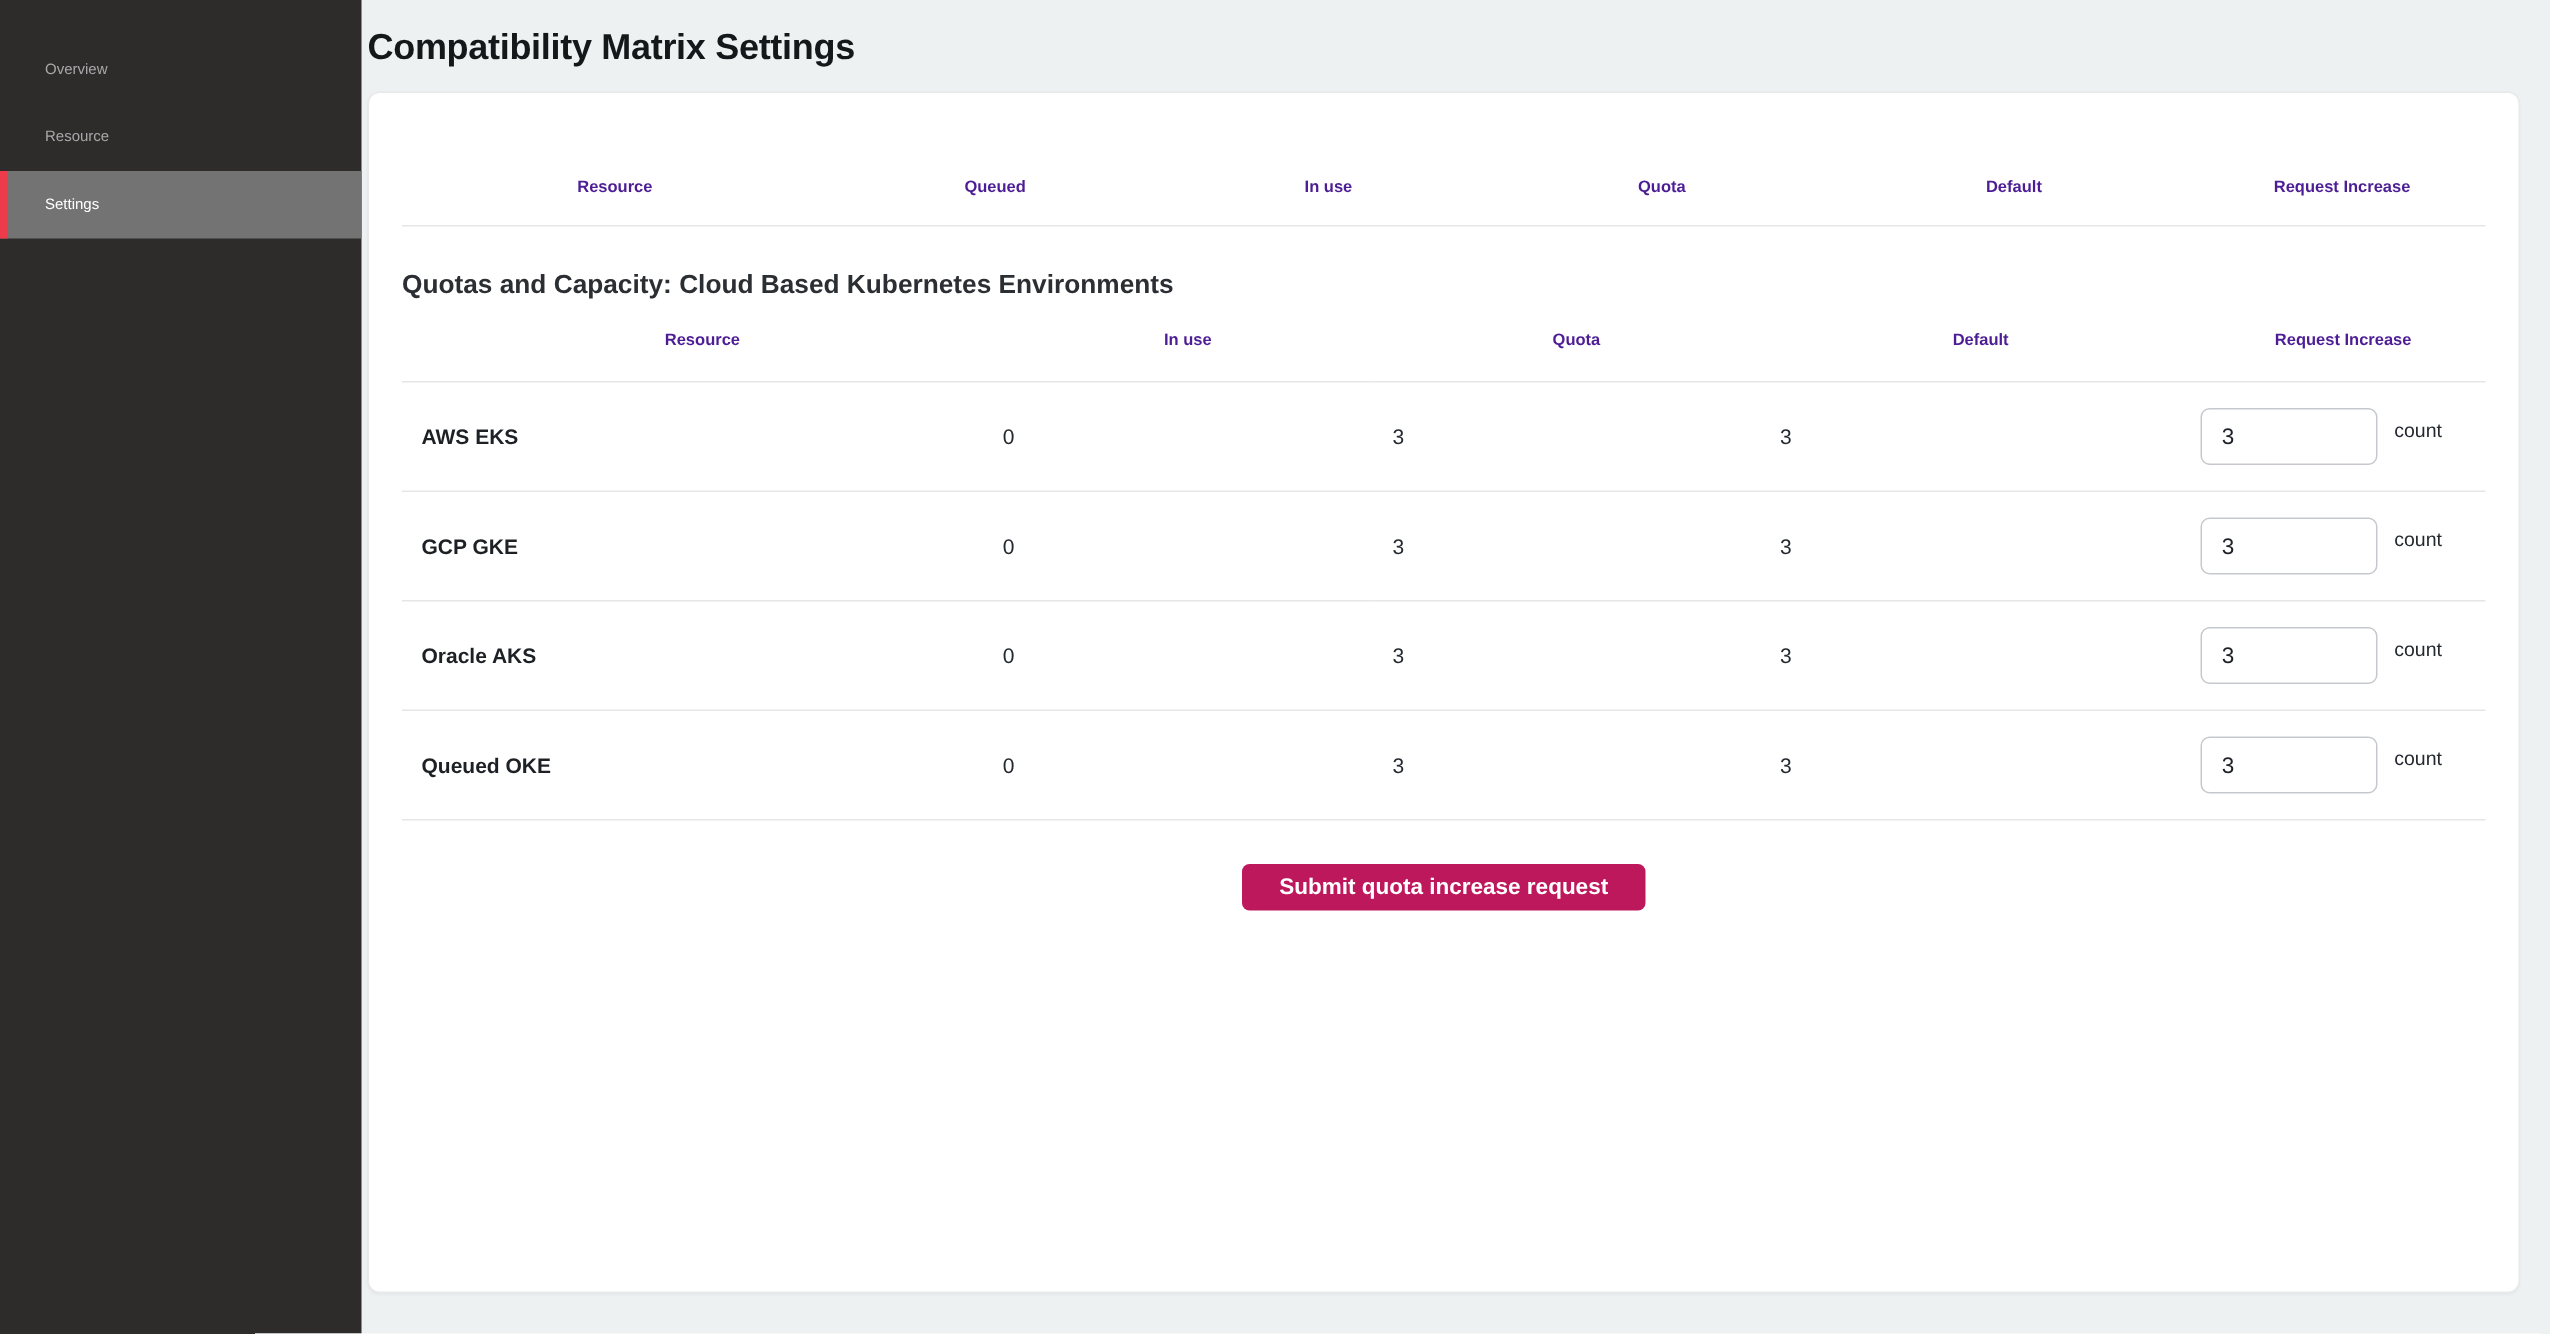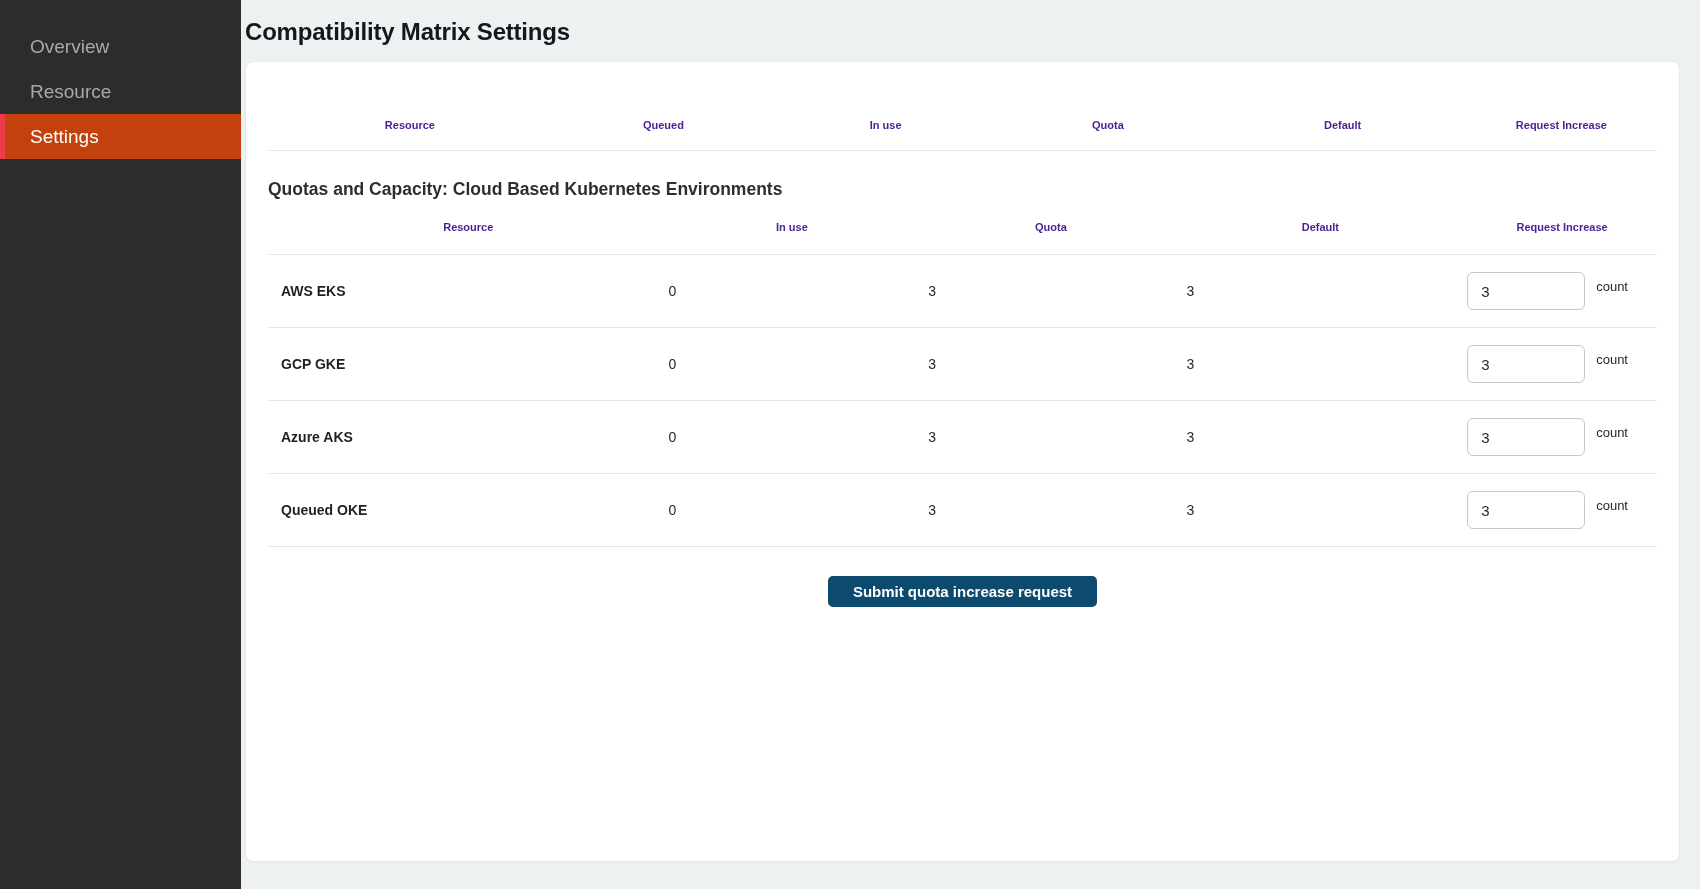--- a/index.html
+++ b/index.html
@@ -11,23 +11,23 @@
     color:#24292f;
   }
   
   .sidebar {
     width:241px; flex-shrink:0; height:100%;
     background:#2e2b2b; padding-top:24px;
   }
   .side-item {
     height:45px; display:flex; align-items:center;
     padding-left:30px; position:relative;
-    color:#a8a8ab; font-size:19px; cursor:pointer;
+    color:#a8a8ab; font-size:10px; cursor:pointer;
   }
-  .side-item.active { background:#c2410c; color:#ffffff; }
+  .side-item.active { background:#737373; color:#ffffff; }
   .side-item .accent {
     display:none; position:absolute; left:0; top:0; bottom:0; width:5px;
     background:#ee3b4b;
   }
   .side-item.active .accent { display:block; }
   
   .main { flex:1; padding:18px 20px 0 4px; }
   .page-title {
     font-size:24px; font-weight:700; color:#15181b;
     letter-spacing:-0.2px; margin-bottom:15px;
@@ -57,21 +57,21 @@
   td.res { font-weight:700; color:#1d2125; }
   .req-cell { display:flex; align-items:center; }
   .req-input {
     width:118px; height:38px; border:1px solid #c5c9cd; border-radius:6px;
     padding-left:13px; font-size:15px; color:#1f2328; background:#fff;
     font-family:"Liberation Sans","DejaVu Sans",sans-serif; outline:none;
   }
   .unit { font-size:13px; color:#24292f; margin-left:11px; transform:translateY(-5px); }
   .submit-btn {
     display:block; margin:29px auto 0 auto; height:31px; padding:0 25px;
-    background:#0c4a6e; color:#ffffff; border:none; border-radius:5px;
+    background:#be185d; color:#ffffff; border:none; border-radius:5px;
     font-size:15px; font-weight:700; cursor:pointer;
     font-family:"Liberation Sans","DejaVu Sans",sans-serif;
   }
 </style>
 </head>
 <body>
 
 <nav class="sidebar">
   <div class="side-item">
 
@@ -156,21 +156,21 @@
           <td>3</td>
           <td>3</td>
           <td>
             <div class="req-cell">
               <input class="req-input" type="text" value="3" style="">
               <span class="unit">count</span>
             </div>
           </td>
         </tr>
         <tr>
-          <td class="res">Azure AKS</td>
+          <td class="res">Oracle AKS</td>
           <td>0</td>
           <td>3</td>
           <td>3</td>
           <td>
             <div class="req-cell">
               <input class="req-input" type="text" value="3" style="">
               <span class="unit">count</span>
             </div>
           </td>
         </tr>

